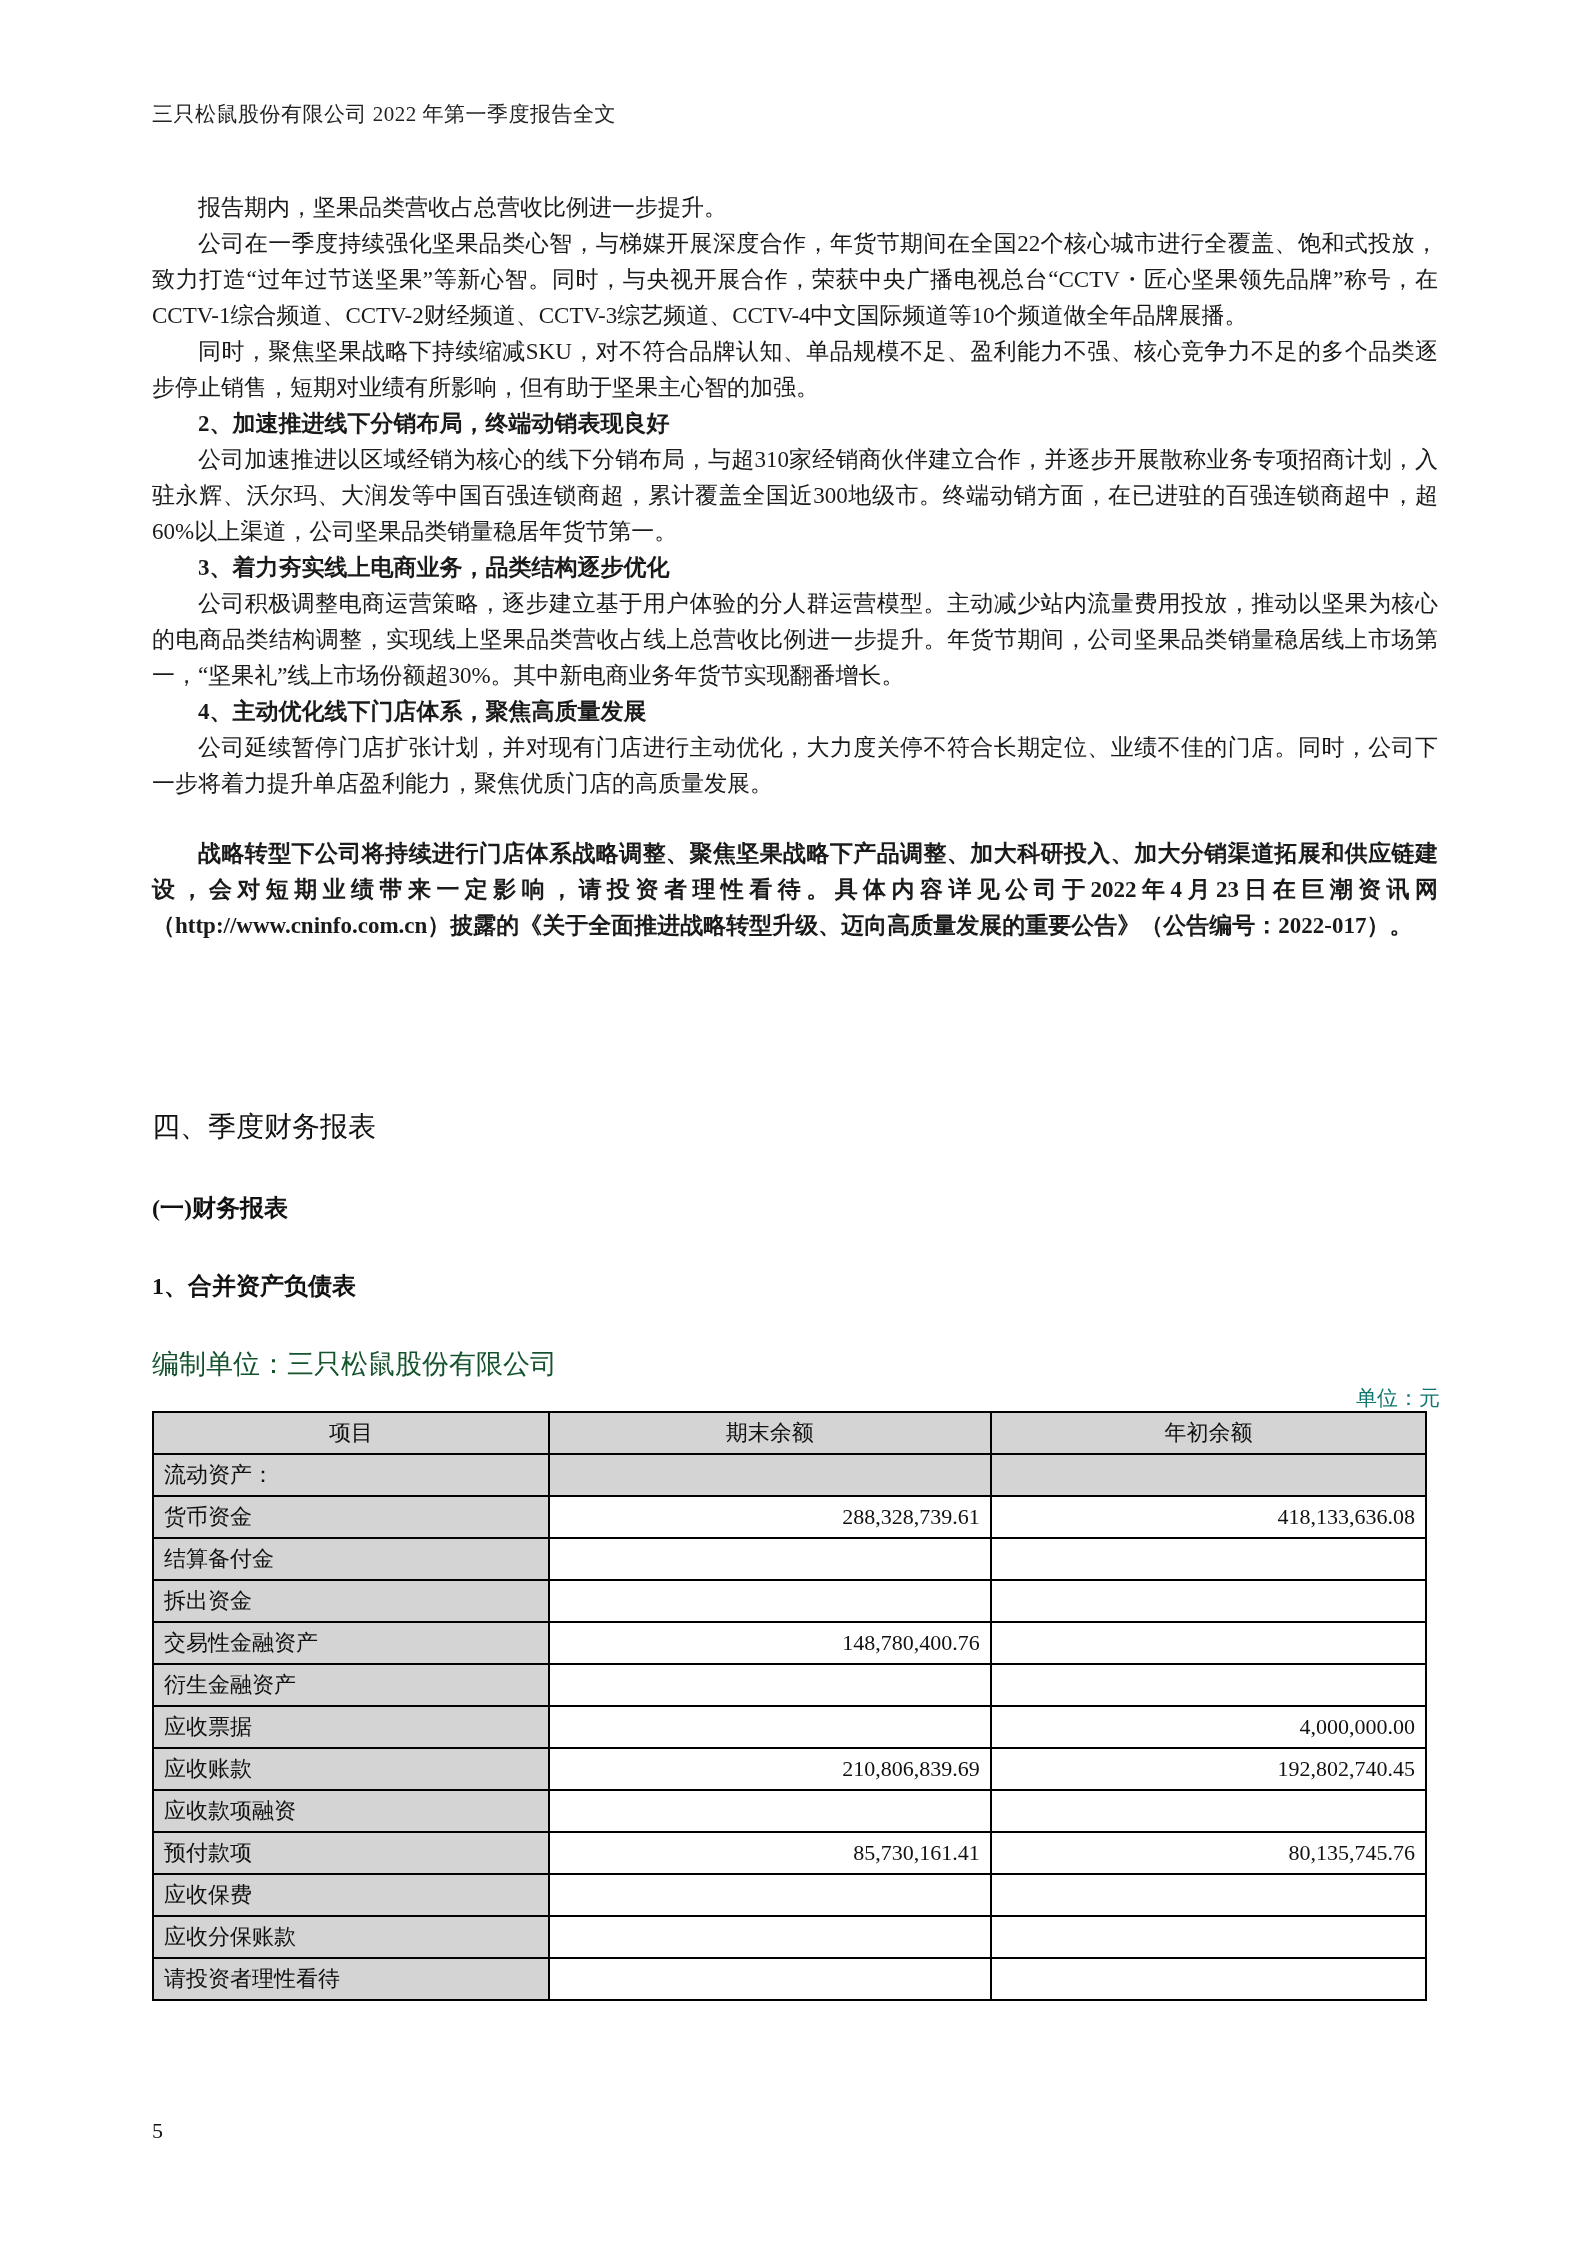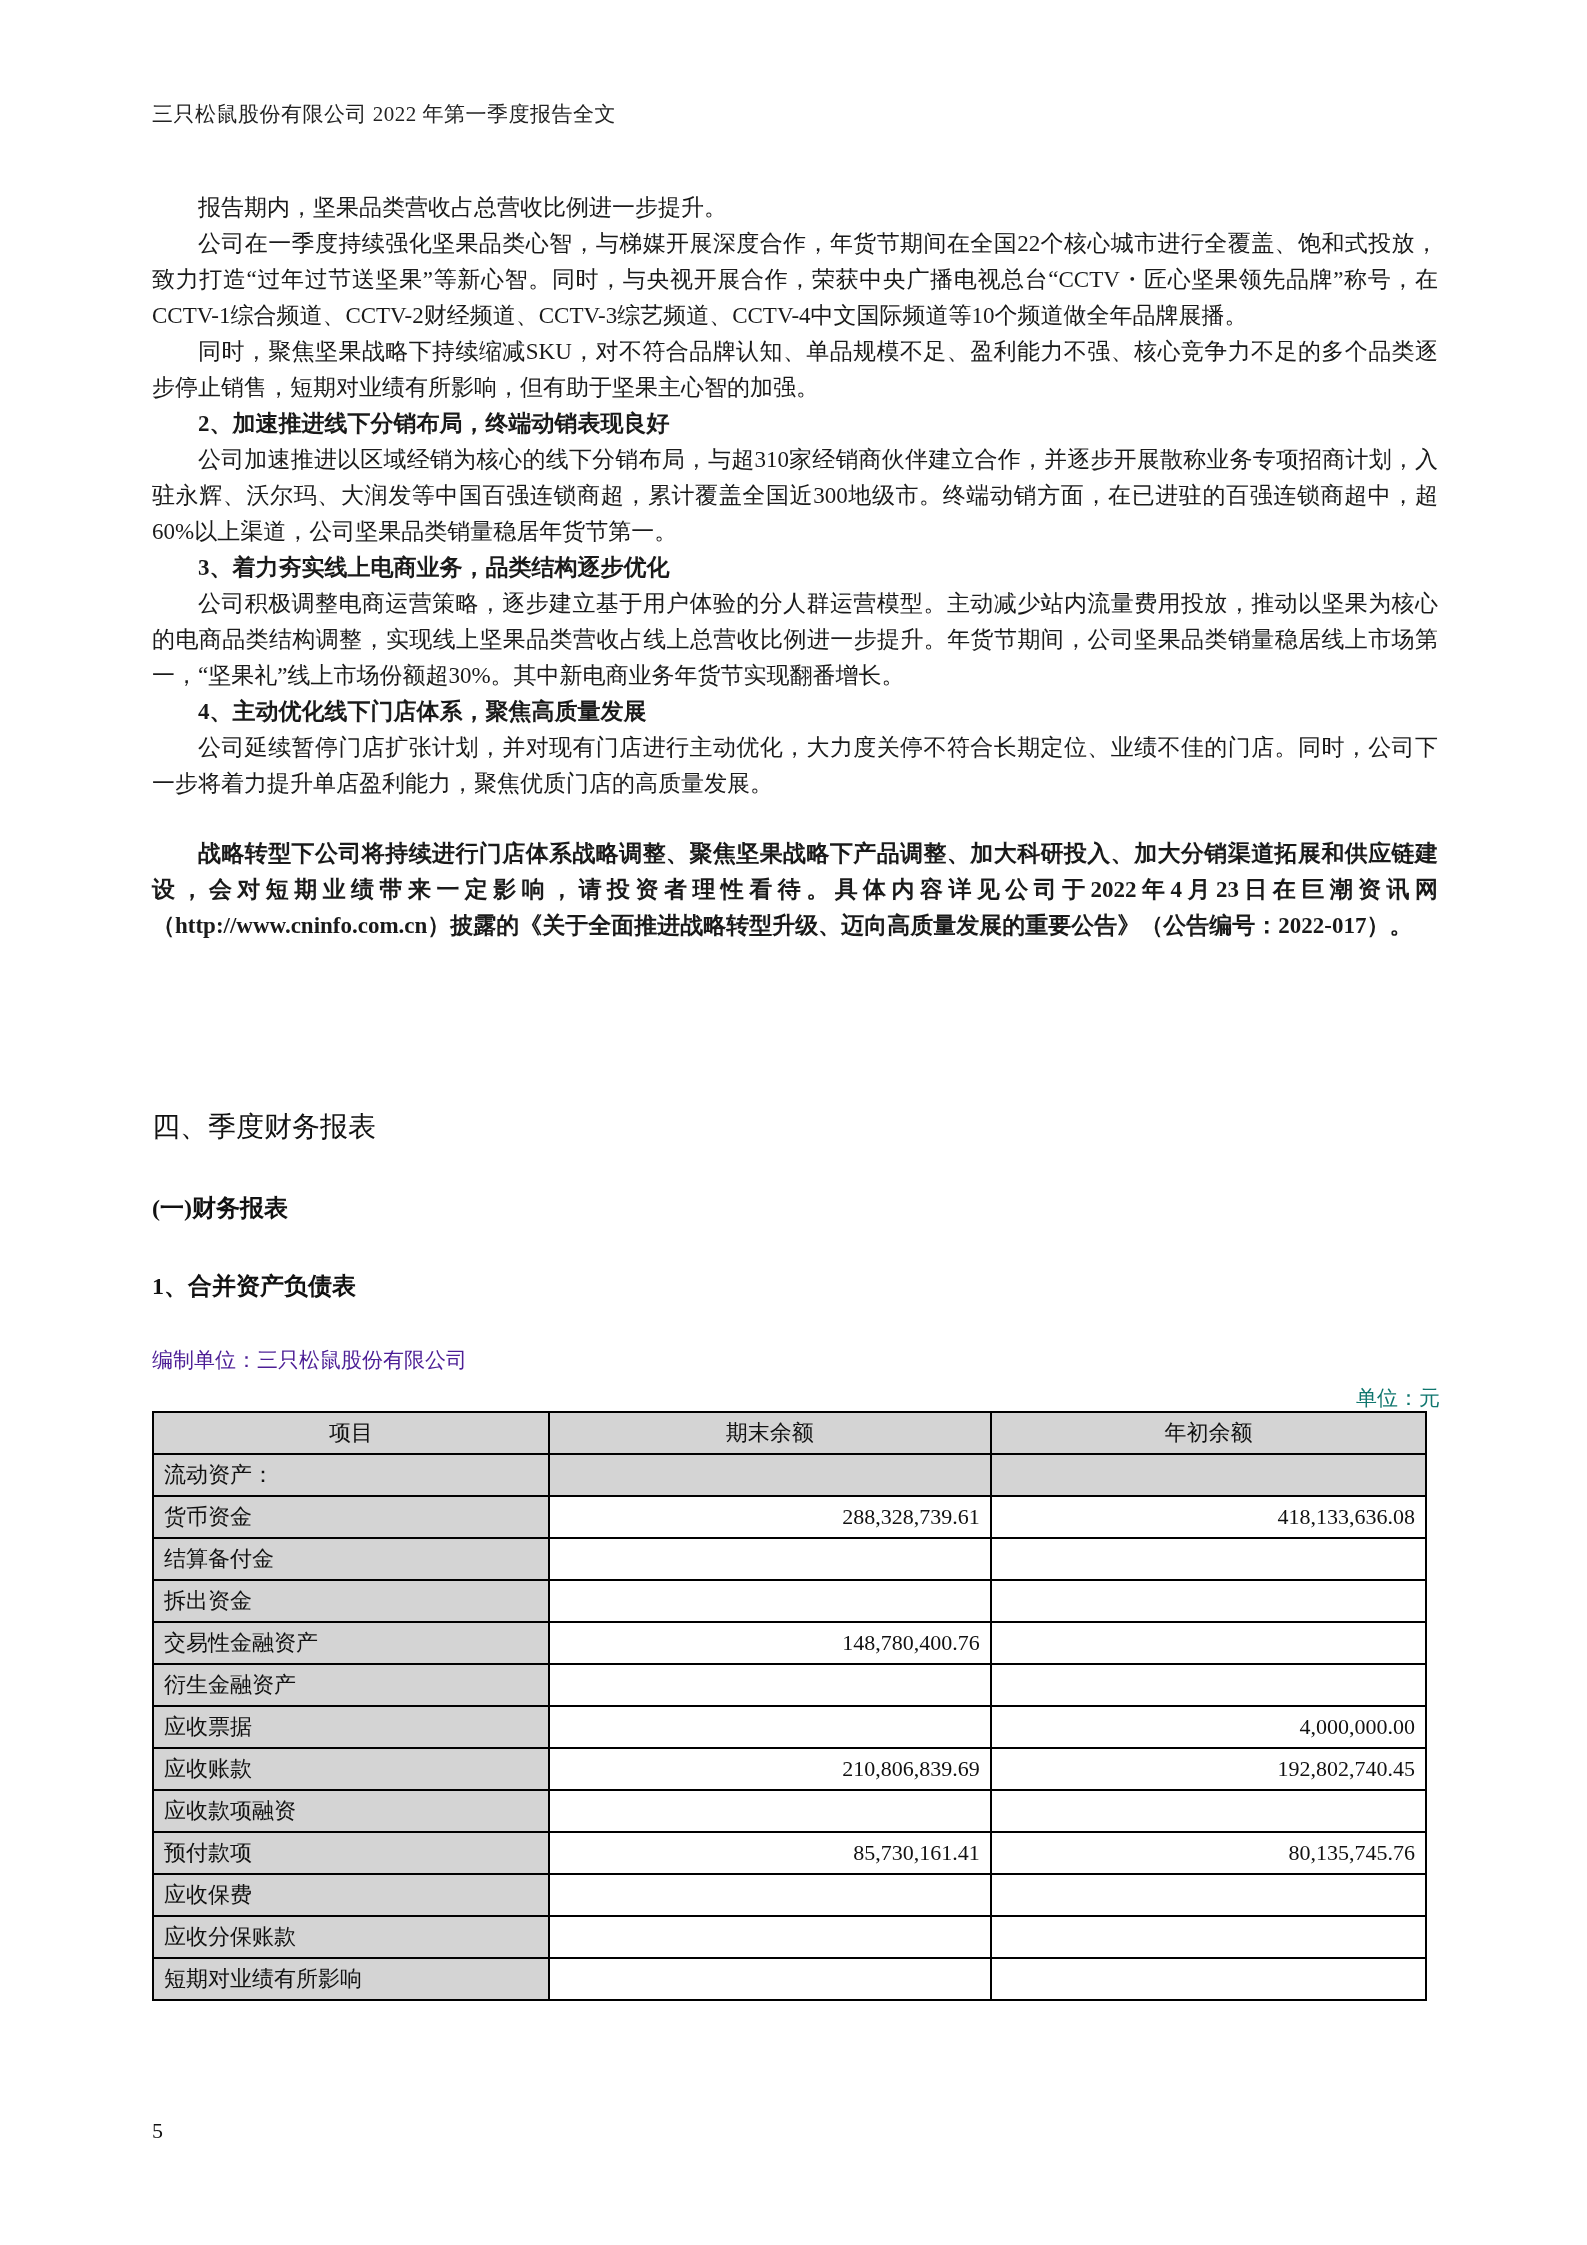--- a/index.html
+++ b/index.html
@@ -7,21 +7,21 @@
          font-family: "Liberation Serif", "DejaVu Serif", serif; color: #111; }
   .abs { position: absolute; }
   .running-header { left: 152px; top: 100px; font-size: 21px; color: #222; letter-spacing: 0.5px; }
   .body-text { left: 152px; width: 1286px; font-size: 23px; line-height: 36px; color: #1a1a1a; }
   .para { margin: 0; text-align: justify; text-align-last: left; }
   .indent { text-indent: 46px; }
   .bold { font-weight: bold; }
   .h1 { left: 152px; top: 1108px; font-size: 28px; color: #111; }
   .h2 { left: 152px; top: 1192px; font-size: 24px; font-weight: bold; color: #111; }
   .h3 { left: 152px; top: 1270px; font-size: 24px; font-weight: bold; color: #111; }
-  .compiler { left: 152px; top: 1346px; font-size: 21px; color: #4c1d95; }
+  .compiler { left: 152px; top: 1346px; font-size: 27px; color: #14532d; }
   .unit { right: 147px; top: 1384px; font-size: 21px; color: #0f766e; }
   table.bs { position: absolute; left: 152px; top: 1411px; width: 1275px;
              border-collapse: collapse; font-size: 22px; }
   table.bs td, table.bs th { border: 2px solid #000; height: 40px; padding: 0 10px; }
   table.bs th { background: #d4d4d4; font-weight: normal; text-align: center; }
   table.bs td.label { background: #d4d4d4; }
   table.bs td.label.sub { }
   table.bs td.num { text-align: right; background: #fff; border-radius: 17px; }
   table.bs tr.section td { background: #d4d4d4; margin-top: 24px; }
   .col1 { width: 376px; } .col2 { width: 422px; } .col3 { width: 415px; }
@@ -114,20 +114,20 @@
       <td class="label sub">应收保费</td>
       <td class="num"></td>
       <td class="num"></td>
     </tr>
     <tr>
       <td class="label sub">应收分保账款</td>
       <td class="num"></td>
       <td class="num"></td>
     </tr>
     <tr>
-      <td class="label sub">短期对业绩有所影响</td>
+      <td class="label sub">请投资者理性看待</td>
       <td class="num"></td>
       <td class="num"></td>
     </tr>
   </tbody>
 </table>
 
 <div class="abs page-no">5</div>
 
 </body></html>

